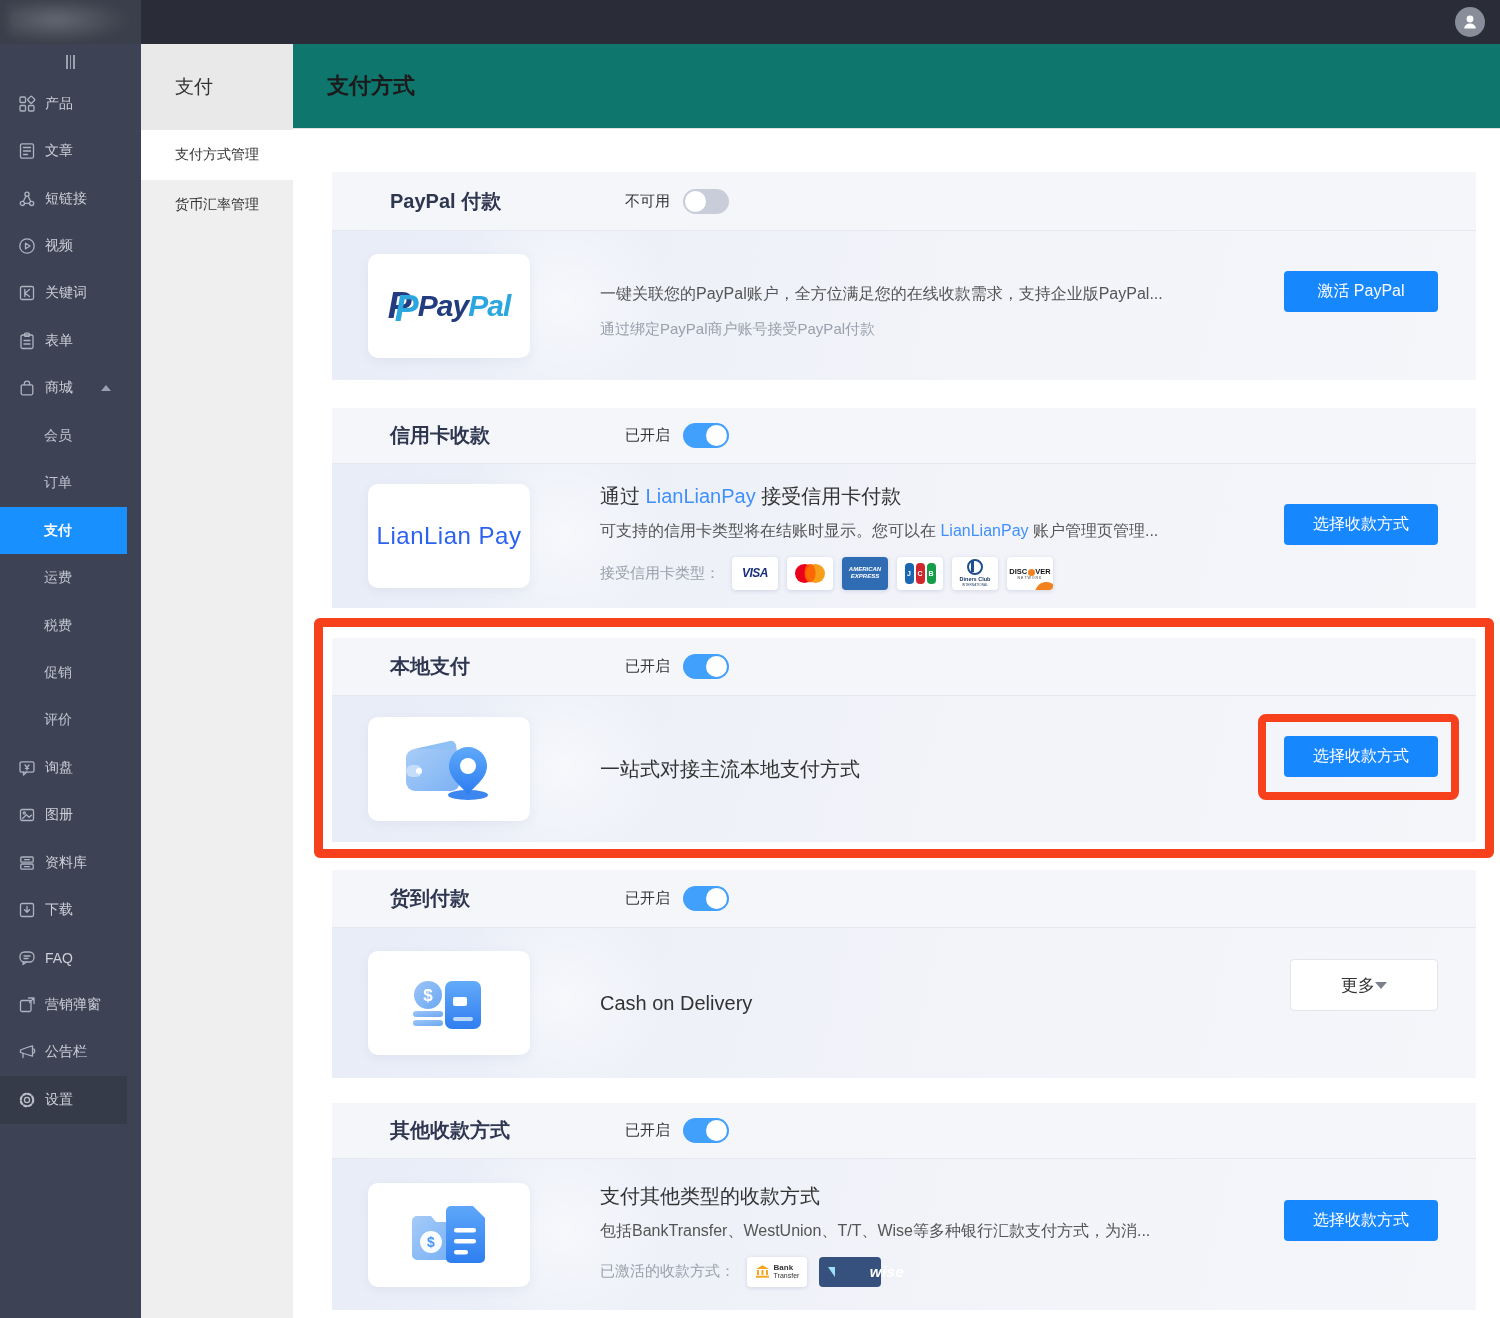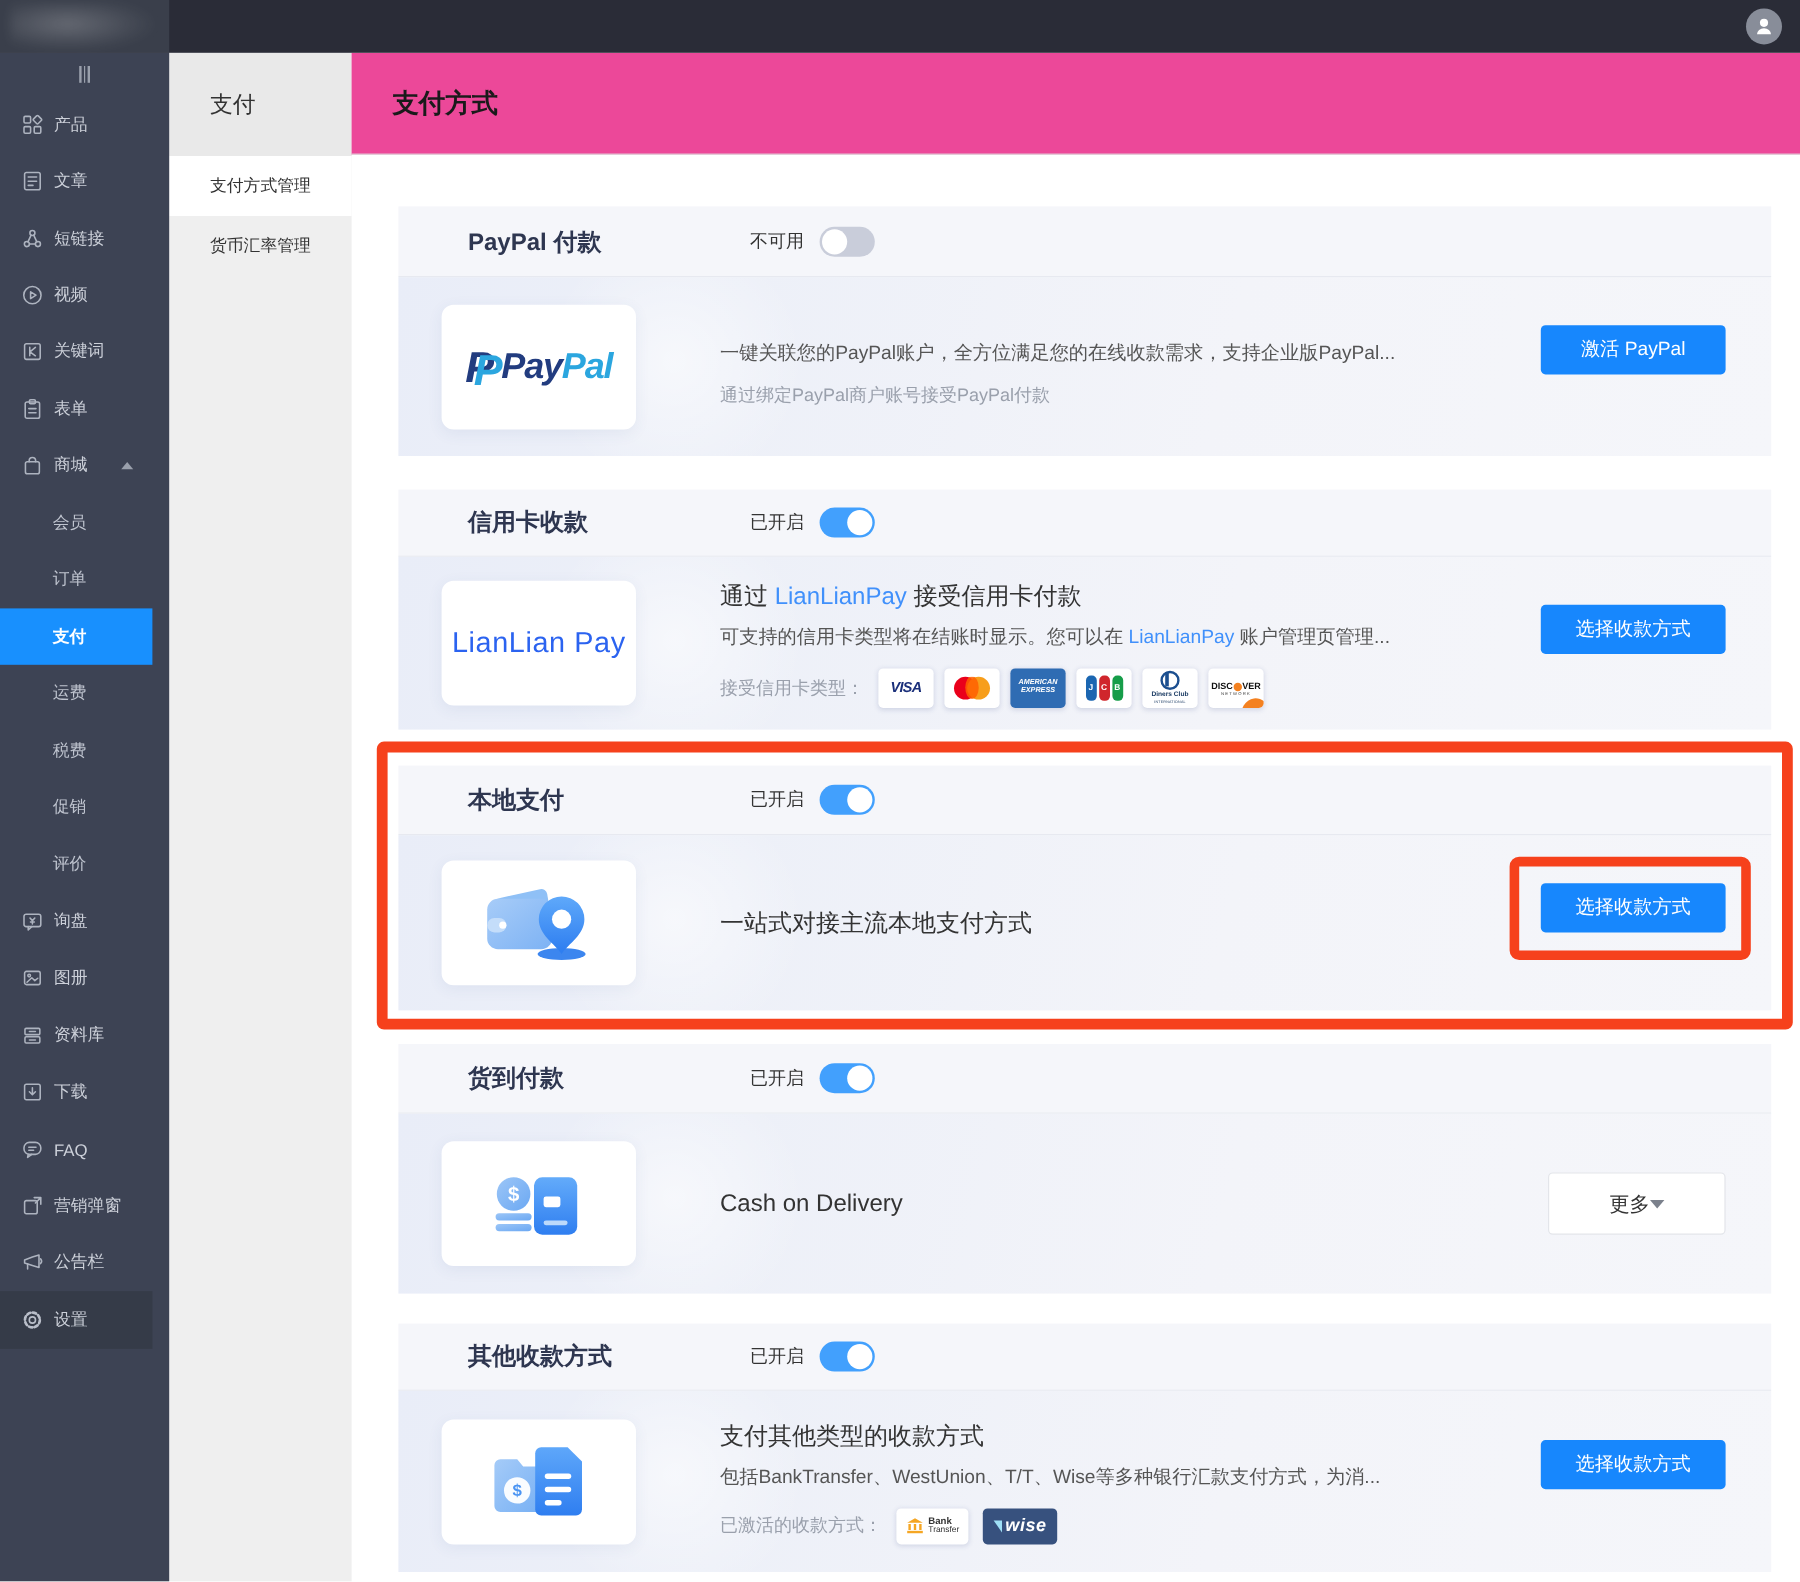--- a/index.html
+++ b/index.html
@@ -28,21 +28,21 @@
        border-left:5px solid transparent;border-right:5px solid transparent;border-bottom:6px solid #9aa0ac;}
   svg.sic{stroke:#adb3bf;fill:none;stroke-width:1.3;stroke-linecap:round;stroke-linejoin:round;}
   .side-item.settings svg.sic{stroke:#b9bec9;}
   
   .subbar{position:absolute;left:141px;top:44px;width:152px;height:1274px;background:#efefef;z-index:3;}
   .subbar-header{height:86px;background:#e9e9e9;display:flex;align-items:center;padding-left:34px;
        font-size:19px;color:#333;}
   .subbar-item{height:50px;display:flex;align-items:center;padding-left:34px;font-size:14px;color:#333;cursor:pointer;}
   .subbar-item.active{background:#fff;}
   
-  .main-header{position:absolute;left:293px;top:44px;width:1207px;height:85px;background:#ec4899;
+  .main-header{position:absolute;left:293px;top:44px;width:1207px;height:85px;background:#0f766e;
        border-bottom:1px solid #e2e2e2;display:flex;align-items:center;padding-left:34px;box-sizing:border-box;
        font-size:22px;font-weight:bold;color:#1a1a1a;z-index:3;}
   .section{position:absolute;left:332px;width:1144px;z-index:2;}
   .sec-header{background:#f5f6fa;display:flex;align-items:center;padding-left:36px;}
   .sec-title{font-size:20px;font-weight:bold;color:#2e3650;width:235px;flex:none;margin-left:22px;}
   .toggle-label{font-size:15px;color:#333;margin-right:13px;}
   .toggle{width:46px;height:25px;border-radius:13px;position:relative;cursor:pointer;flex:none;}
   .toggle.on{background:#42a0fd;}
   .toggle.off{background:#c9cdda;}
   .toggle .knob{position:absolute;top:2px;width:21px;height:21px;border-radius:50%;background:#fff;}
@@ -56,21 +56,21 @@
   .logo-box{width:162px;height:104px;background:#fff;border-radius:10px;flex:none;
        box-shadow:0 3px 12px rgba(60,80,140,.07);display:flex;align-items:center;justify-content:center;position:relative;z-index:1;}
   .card-text{margin-left:70px;flex:1;position:relative;z-index:1;}
   .card-title{font-size:20px;color:#333;}
   .card-desc{font-size:16px;color:#555;margin-top:11px;}
   .card-note{font-size:15px;color:#9aa0ac;margin-top:15px;display:flex;align-items:center;}
   .link{color:#4090fb;cursor:pointer;}
   .btn{position:absolute;right:38px;top:40px;border-radius:4px;display:flex;align-items:center;
        justify-content:center;cursor:pointer;z-index:2;}
   .btn-primary{width:154px;height:41px;background:#1787fd;color:#fff;font-size:16px;}
-  .btn-more{width:146px;height:50px;background:#fff;border:1px solid #e3e5ea;color:#333;font-size:17px;top:49px;}
+  .btn-more{width:146px;height:50px;background:#fff;border:1px solid #e3e5ea;color:#333;font-size:17px;top:31px;}
   .caret-down{width:0;height:0;border-left:6px solid transparent;border-right:6px solid transparent;
        border-top:7px solid #7b818c;}
   
   .pp-mono{font-size:36px;font-weight:bold;font-style:italic;position:relative;margin-right:6px;}
   .pp-mono .p1{color:#223c7f;}
   .pp-mono .p2{color:#2ba6df;position:absolute;left:7px;top:3px;}
   .pp-word{font-size:30px;font-weight:bold;font-style:italic;letter-spacing:-1px;}
   .pp-word .w1{color:#223c7f;}
   .pp-word .w2{color:#2ba6df;}
   .ll-word{font-size:24px;color:#2b63f0;letter-spacing:.5px;font-weight:400;}
@@ -105,21 +105,21 @@
   
   .act-row{display:flex;align-items:center;gap:12px;}
   .badge-bank{width:60px;height:30px;background:#fff;border-radius:4px;box-shadow:0 1px 4px rgba(60,80,140,.18);
        display:flex;align-items:center;justify-content:center;gap:4px;}
   .bank-text{display:flex;flex-direction:column;line-height:8px;}
   .bank-text .l1{font-size:8px;font-weight:bold;color:#333;}
   .bank-text .l2{font-size:7px;color:#333;}
   .badge-wise{width:62px;height:30px;background:#37517e;border-radius:4px;display:flex;align-items:center;
        justify-content:center;gap:3px;}
   .wise-flag{width:0;height:0;border-top:10px solid #9fe0f6;border-left:7px solid transparent;}
-  .badge-wise span{color:#fff;font-size:15px;font-weight:bold;letter-spacing:.5px;font-style:italic;}
+  .badge-wise span{color:#fff;font-size:15px;font-weight:bold;letter-spacing:.5px;font-style:italic;margin-left:32px;}
   
   .anno{position:absolute;border:9px solid #f6411c;border-radius:6px;z-index:50;pointer-events:none;}
   .anno-outer{left:314px;top:618px;width:1162px;height:222px;}
   .anno-inner{left:1258px;top:714px;width:185px;height:70px;border-width:8px;border-radius:8px;}
   
   .bigicon{display:block;}
 </style>
 </head>
 <body>
 

